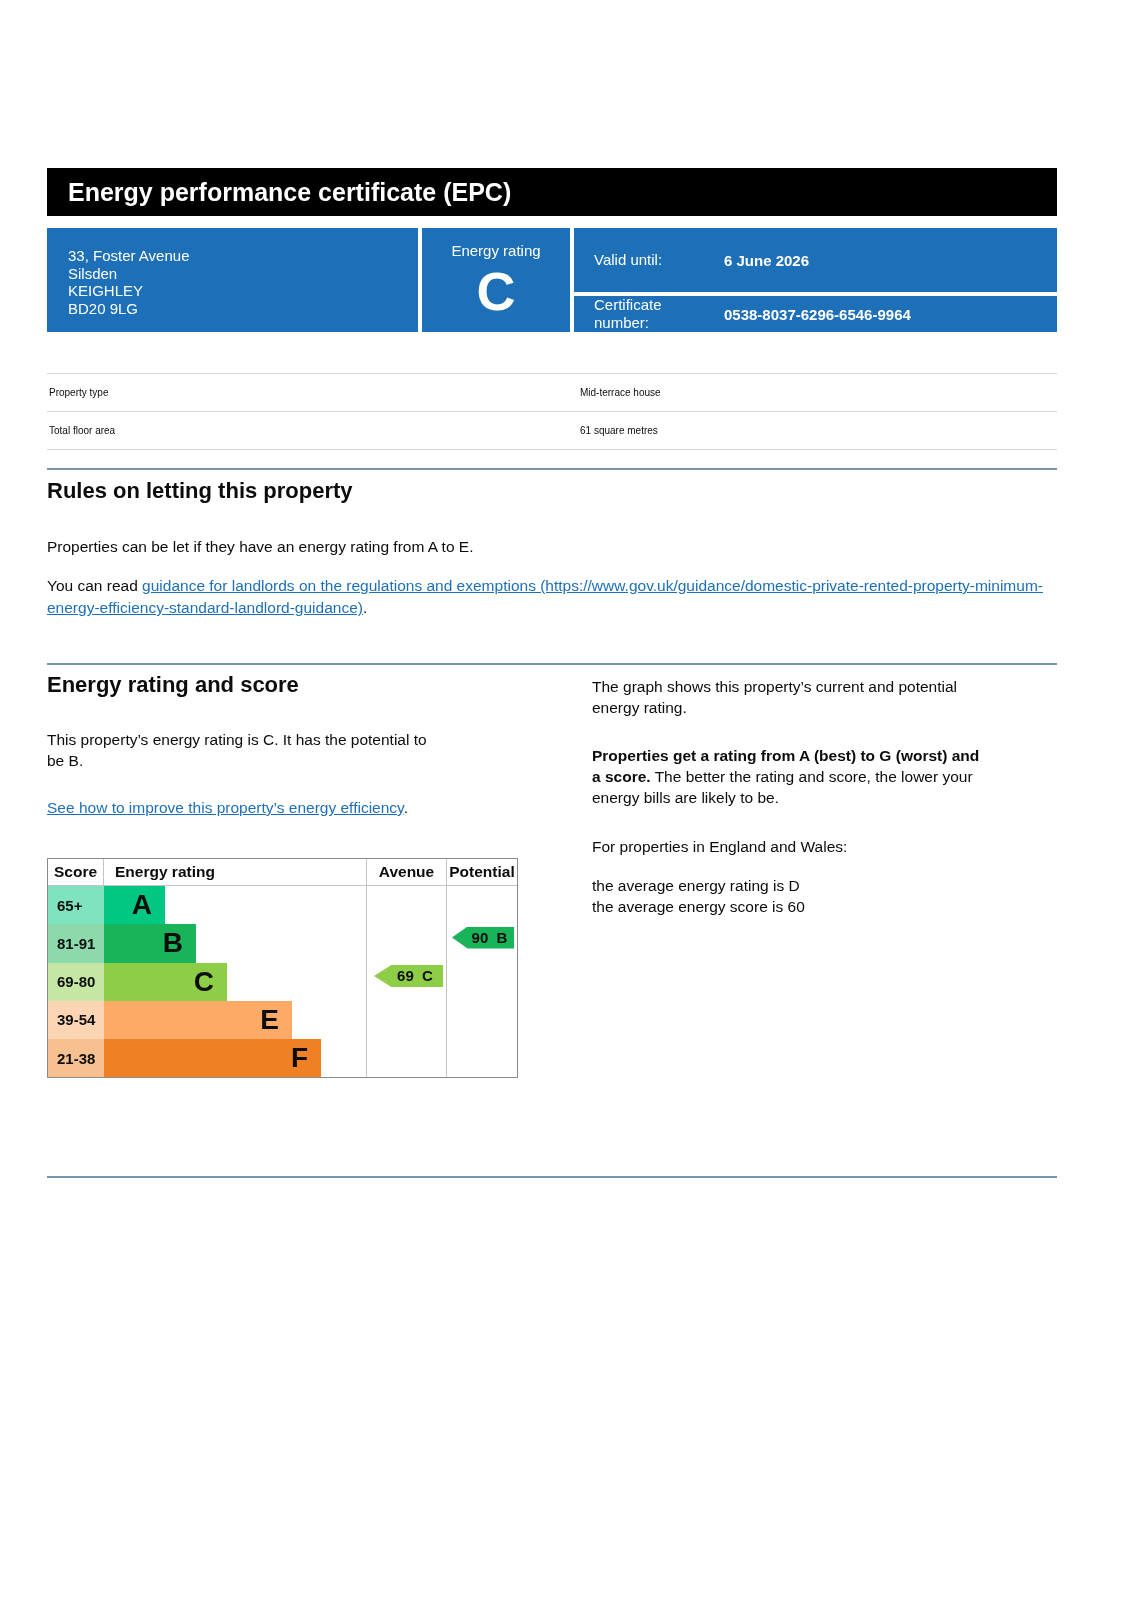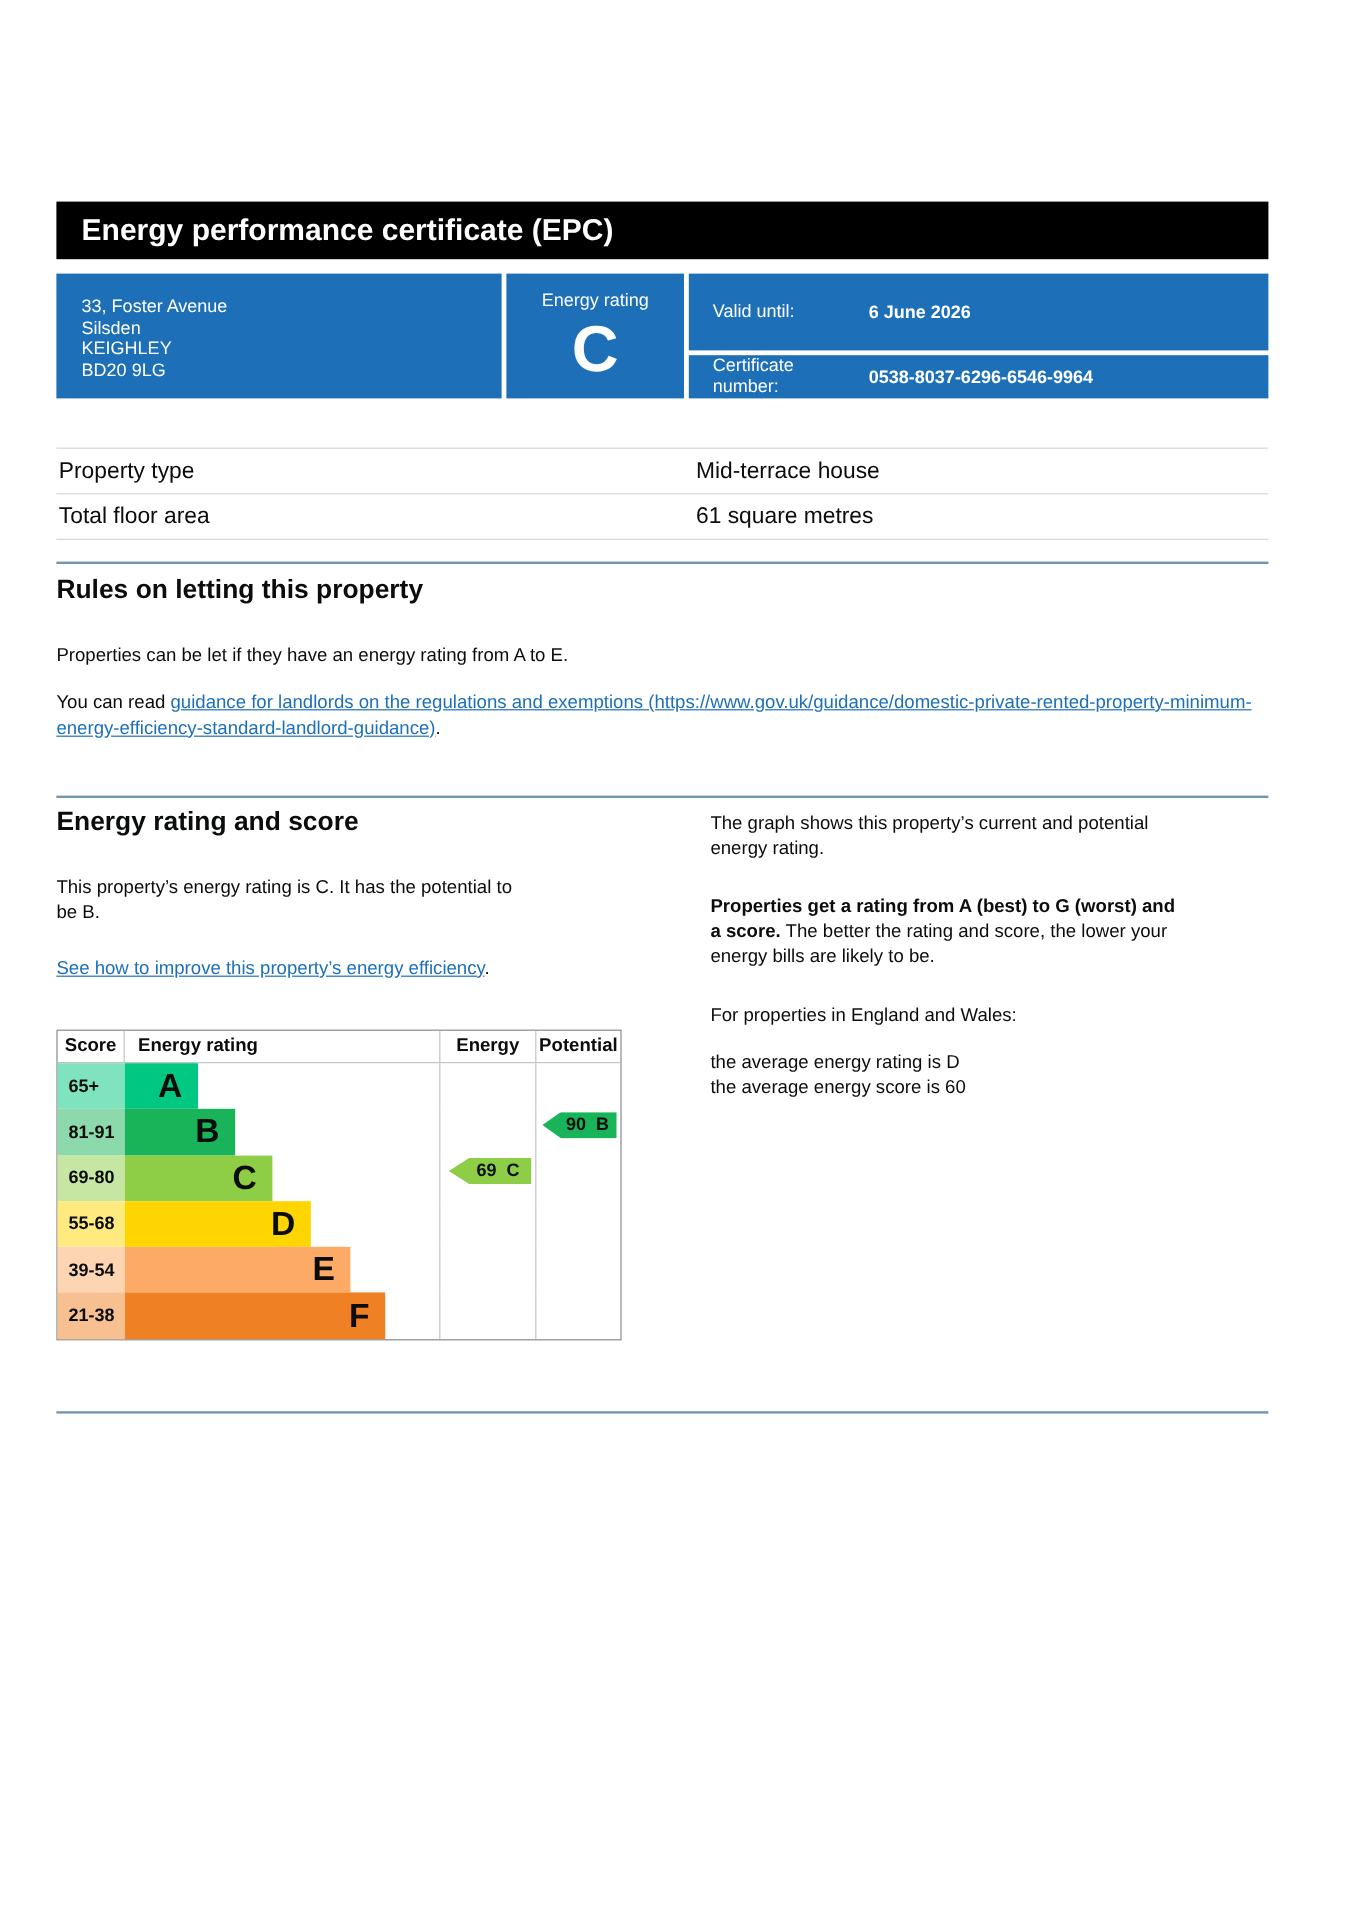--- a/index.html
+++ b/index.html
@@ -20,21 +20,21 @@
   .validity{flex:1;display:flex;flex-direction:column;gap:4px;}
   .v-row{background:#1d70b8;color:#ffffff;display:flex;align-items:center;box-sizing:border-box;padding-left:20px;font-size:15px;}
   .v-row.top{height:71px;}
   .v-row.bot{flex:1;}
   .v-label{width:130px;padding-right:18px;box-sizing:border-box;line-height:18px;}
   .v-value{font-weight:bold;}
 
   
   .prop-table{left:47px;top:373px;width:1010px;border-top:1px solid #d6d6d6;}
   .prop-row{height:37px;border-bottom:1px solid #d6d6d6;display:grid;grid-template-columns:531px 1fr;
-    align-items:center;font-size:19px;padding-left:2px;}
+    align-items:center;font-size:10px;padding-left:2px;}
 
   
   .rule{left:47px;width:1010px;height:2px;background:#7396ad;}
 
   h2.sec{font-size:22px;font-weight:bold;margin:0;text-align:right;}
   .body-text{font-size:15.5px;line-height:22px;}
   a.link{color:#1d70b8;text-decoration:underline;cursor:pointer;}
   .pre{white-space:pre-line;}
 
   .right-col{left:592px;top:676px;width:458px;font-size:15.5px;line-height:21px;}
@@ -127,21 +127,21 @@
 energy bills are likely to be.</span></p>
   <p class="p3">For properties in England and Wales:</p>
   <p class="p4">the average energy rating is D
 the average energy score is 60</p>
 </div>
 
 <div class="abs chart">
   <div class="chart-header">
     <div class="h-score">Score</div>
     <div class="h-rating">Energy rating</div>
-    <div class="h-cur">Energy</div>
+    <div class="h-cur">Avenue</div>
     <div class="h-pot">Potential</div>
   </div>
   <div id="chart-body" style="position:relative;">
     <div class="arrow" id="current-arrow" style="background: rgb(141, 206, 70); top: 78.88px;">69&nbsp;&nbsp;C</div>
     <div class="arrow" id="potential-arrow" style="background: rgb(25, 180, 89); top: 40.59px;">90&nbsp;&nbsp;B</div>
   <div class="chart-row">
         <div class="score-cell" style="background: rgb(128, 227, 192);">65+</div>
         <div class="rating-cell">
           <div class="band-bar" style="width: 61px; background: rgb(0, 199, 129);">A</div>
         </div>
@@ -158,28 +158,20 @@
       </div>
       <div class="chart-row">
         <div class="score-cell" style="background: rgb(198, 231, 163);">69-80</div>
         <div class="rating-cell">
           <div class="band-bar" style="width: 123px; background: rgb(141, 206, 70);">C</div>
         </div>
         <div class="cur-cell"></div>
         <div class="pot-cell"></div>
       </div>
       <div class="chart-row">
-        <div class="score-cell" style="background: rgb(255, 234, 128);">55-68</div>
-        <div class="rating-cell">
-          <div class="band-bar" style="width: 155px; background: rgb(255, 213, 0);">D</div>
-        </div>
-        <div class="cur-cell"></div>
-        <div class="pot-cell"></div>
-      </div>
-      <div class="chart-row">
         <div class="score-cell" style="background: rgb(254, 213, 178);">39-54</div>
         <div class="rating-cell">
           <div class="band-bar" style="width: 188px; background: rgb(252, 170, 101);">E</div>
         </div>
         <div class="cur-cell"></div>
         <div class="pot-cell"></div>
       </div>
       <div class="chart-row">
         <div class="score-cell" style="background: rgb(247, 192, 145);">21-38</div>
         <div class="rating-cell">

